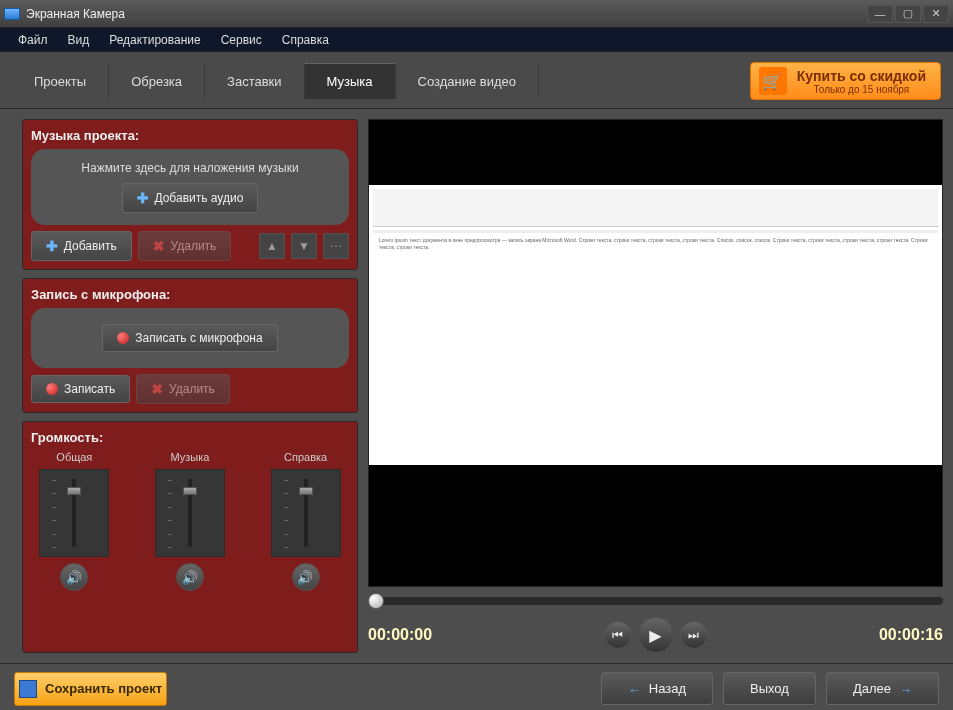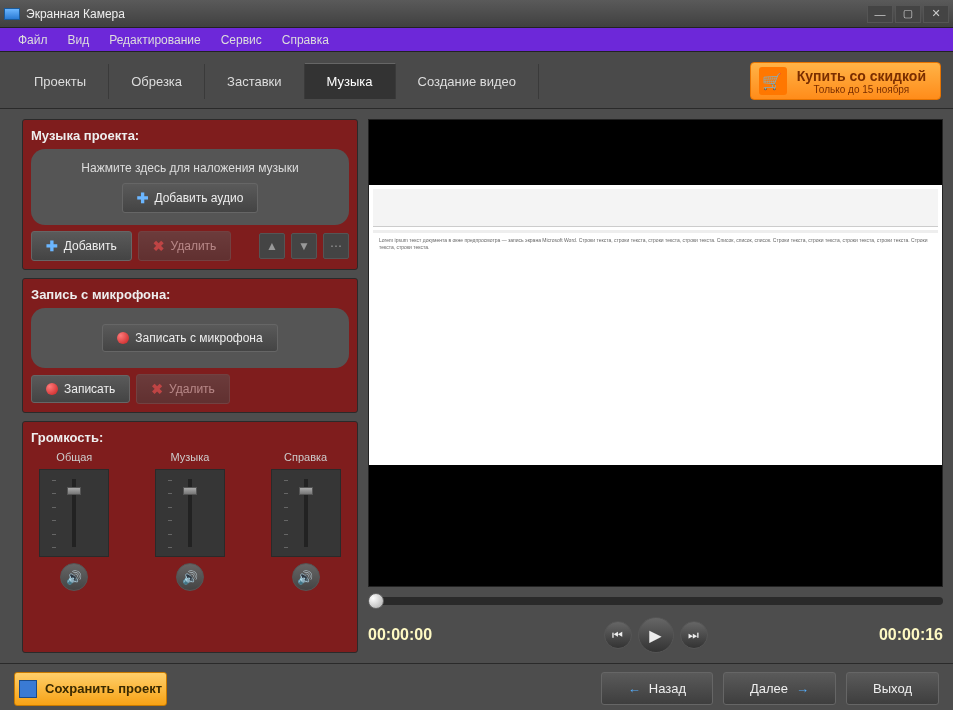--- a/index.html
+++ b/index.html
@@ -4,21 +4,21 @@
 <style>
 * { margin: 0; padding: 0; box-sizing: border-box; font-family: Tahoma, Arial, sans-serif; }
 body { background: #3a3a3a; width: 953px; height: 710px; overflow: hidden; }
 
 .titlebar { height: 28px; background: linear-gradient(#5a5a5a, #404040); display: flex; align-items: center; padding: 0 4px; border-bottom: 1px solid #222; justify-content: flex-end; }
 .titlebar-icon { width: 16px; height: 12px; background: linear-gradient(#6bb6ff, #2a7bd4); border: 1px solid #1a5a9a; margin-right: 6px; }
 .titlebar-title { color: #eee; font-size: 12px; flex: 1; }
 .win-controls { display: flex; gap: 2px; }
 .win-btn { width: 26px; height: 18px; background: #444; border: 1px solid #555; color: #ccc; display: flex; align-items: center; justify-content: center; font-size: 11px; cursor: pointer; }
 
-.menubar { height: 24px; background: #6d28d9; display: flex; align-items: center; padding: 0 8px; border-bottom: 1px solid #222; }
+.menubar { height: 24px; background: #0f172a; display: flex; align-items: center; padding: 0 8px; border-bottom: 1px solid #222; }
 .menu-item { color: #ddd; font-size: 12px; padding: 3px 10px; cursor: pointer; }
 
 .toolbar-area { background: #4a4a4a; padding: 10px 12px 8px; display: flex; align-items: center; gap: 0; border-bottom: 1px solid #2a2a2a; }
 .tab-btn { padding: 10px 22px; color: #ddd; font-size: 13px; cursor: pointer; background: #4a4a4a; border-right: 1px solid #3a3a3a; }
 .tab-btn.active { background: #333; color: #fff; border-top: 1px solid #666; }
 .promo-btn { margin-left: auto; background: linear-gradient(#ffb347, #ff8c1a); border: 1px solid #e67300; border-radius: 4px; padding: 4px 14px 4px 8px; display: flex; align-items: center; gap: 10px; cursor: pointer; }
 .promo-icon { width: 28px; height: 28px; background: #ff7700; border-radius: 3px; display: flex; align-items: center; justify-content: center; color: #fff; font-size: 16px; }
 .promo-text { text-align: center; }
 .promo-title { color: #7a2e00; font-weight: bold; font-size: 14px; }
 .promo-sub { color: #7a2e00; font-size: 10px; }
@@ -237,19 +237,19 @@
   <button class="save-btn">
     <span class="disk-icon"></span>
     <span>Сохранить проект</span>
   </button>
   <div class="spacer"></div>
   <button class="nav-btn">
     <span class="arrow">←</span>
     <span>Назад</span>
   </button>
   <button class="nav-btn">
+    <span>Выход</span>
+  </button>
+  <button class="nav-btn">
     <span>Далее</span>
     <span class="arrow">→</span>
   </button>
-  <button class="nav-btn">
-    <span>Выход</span>
-  </button>
 </div>
 
 </body></html>

